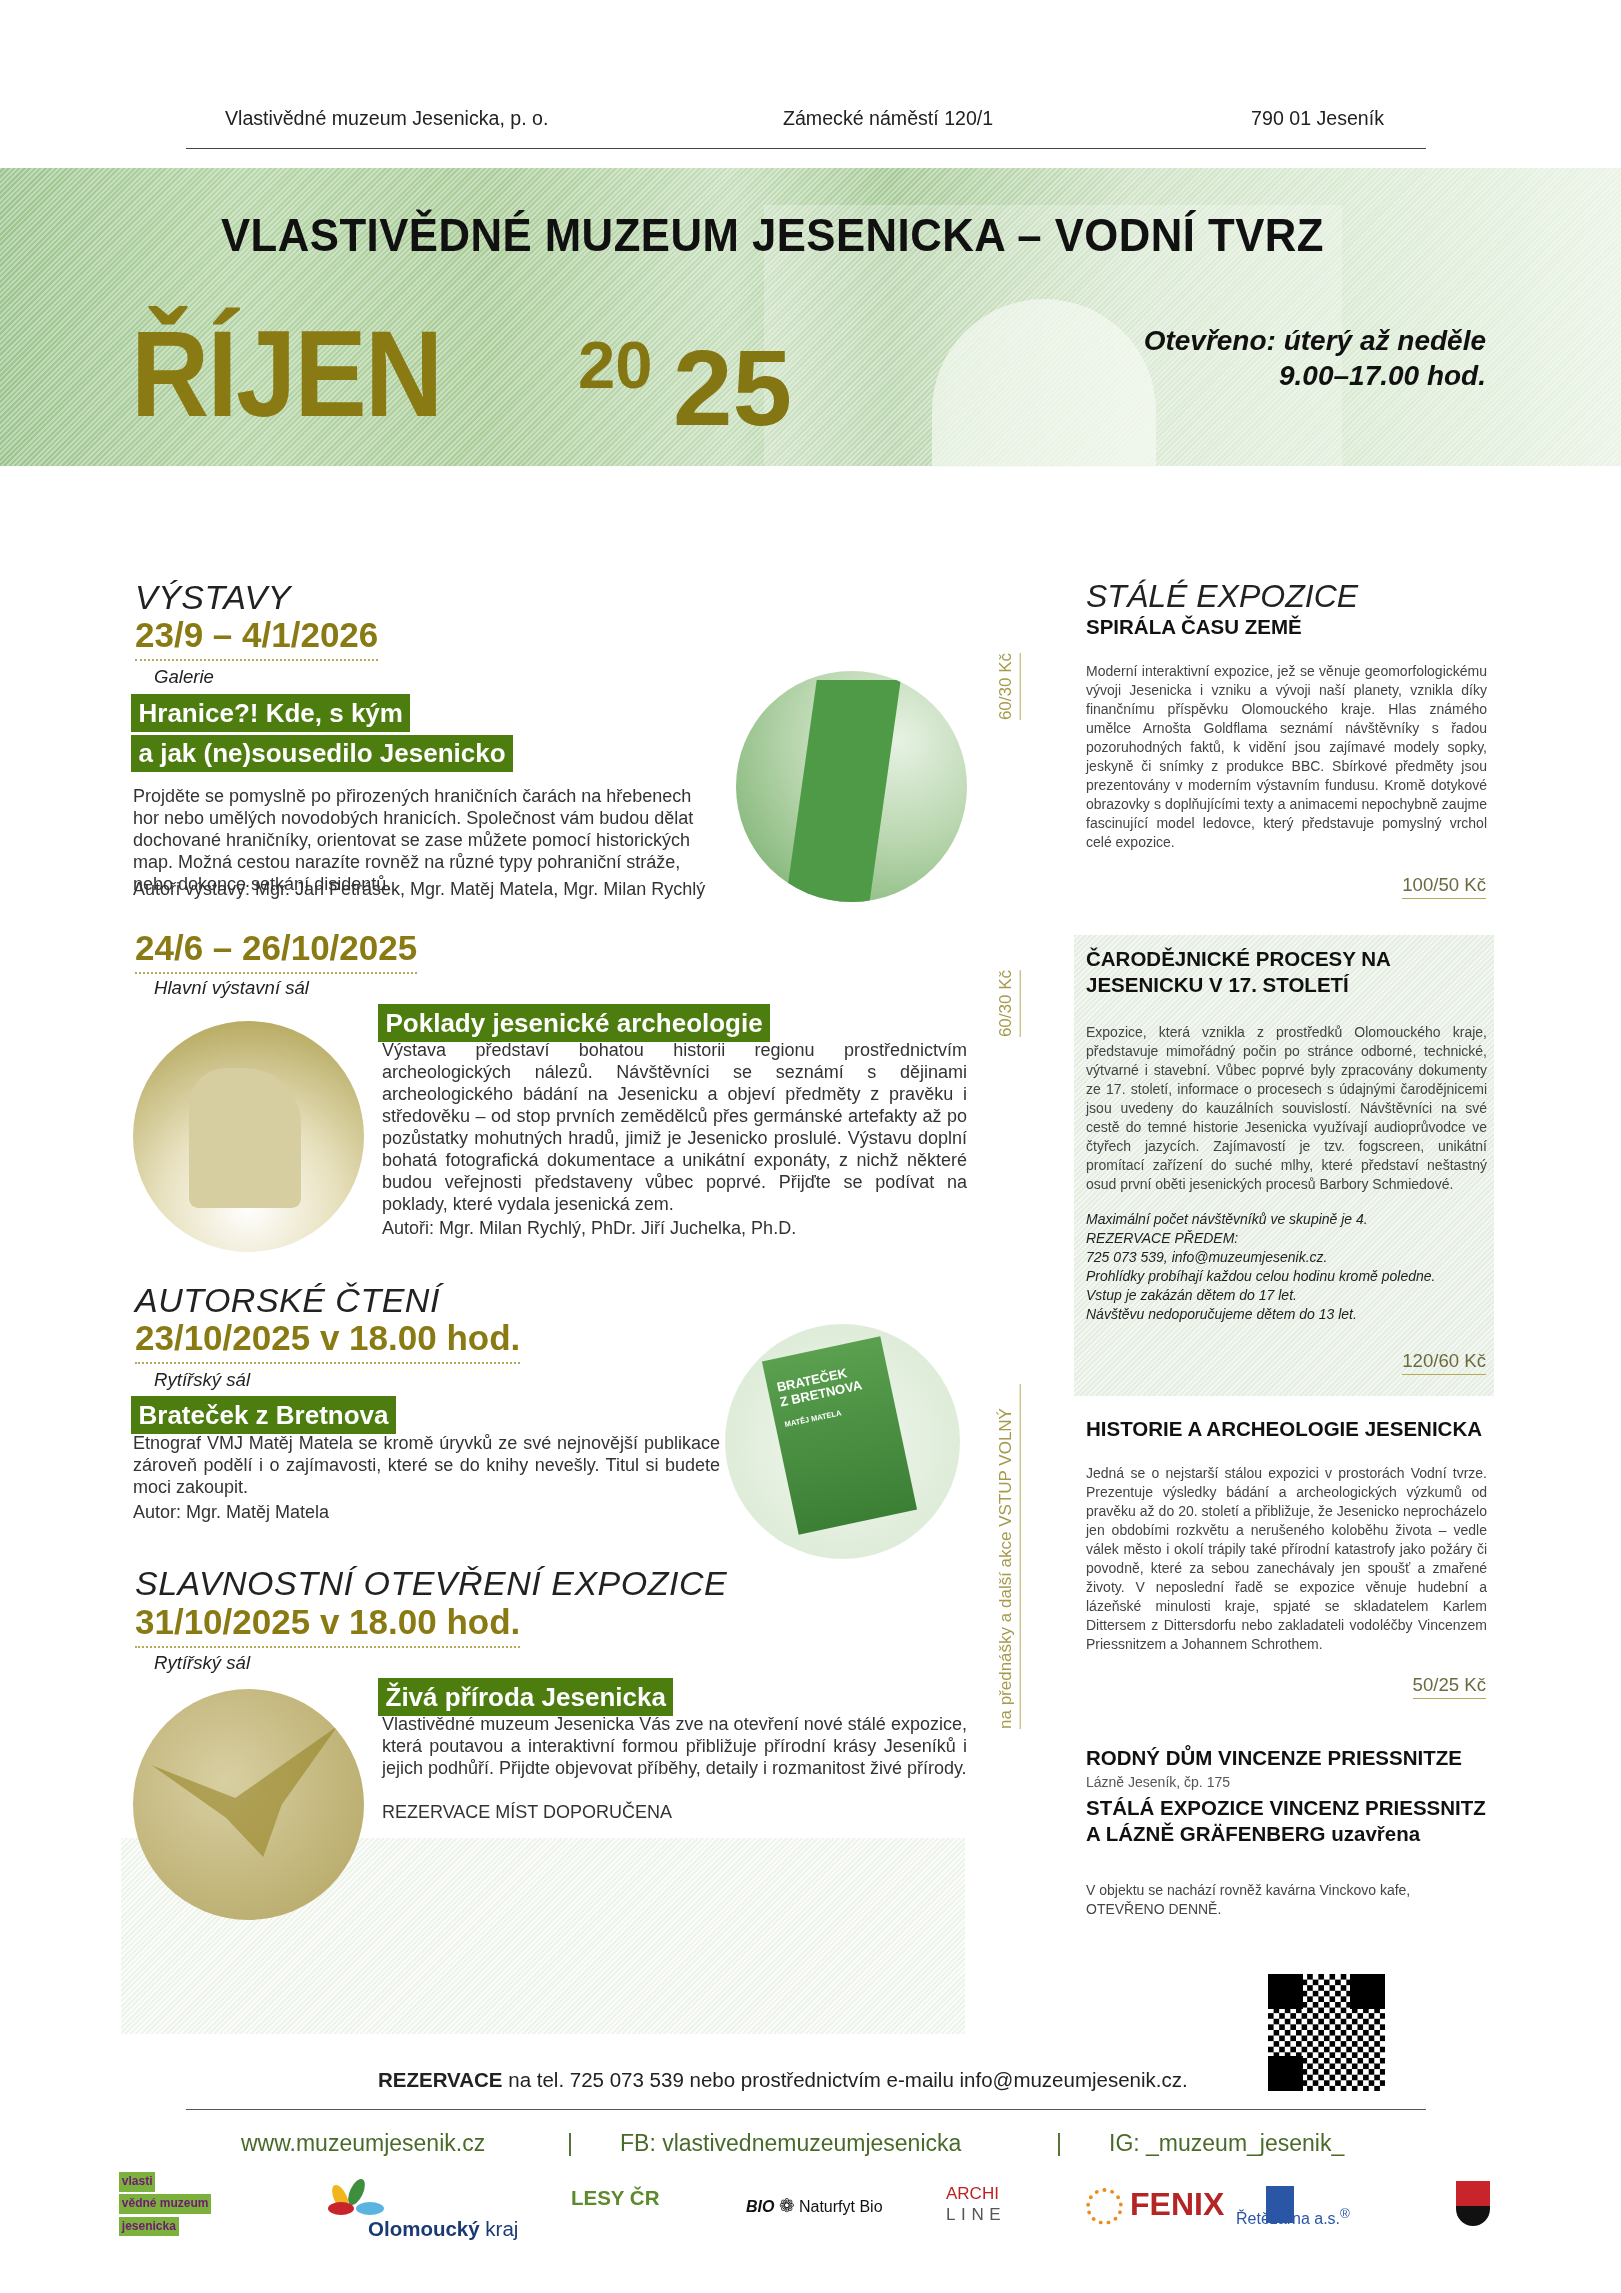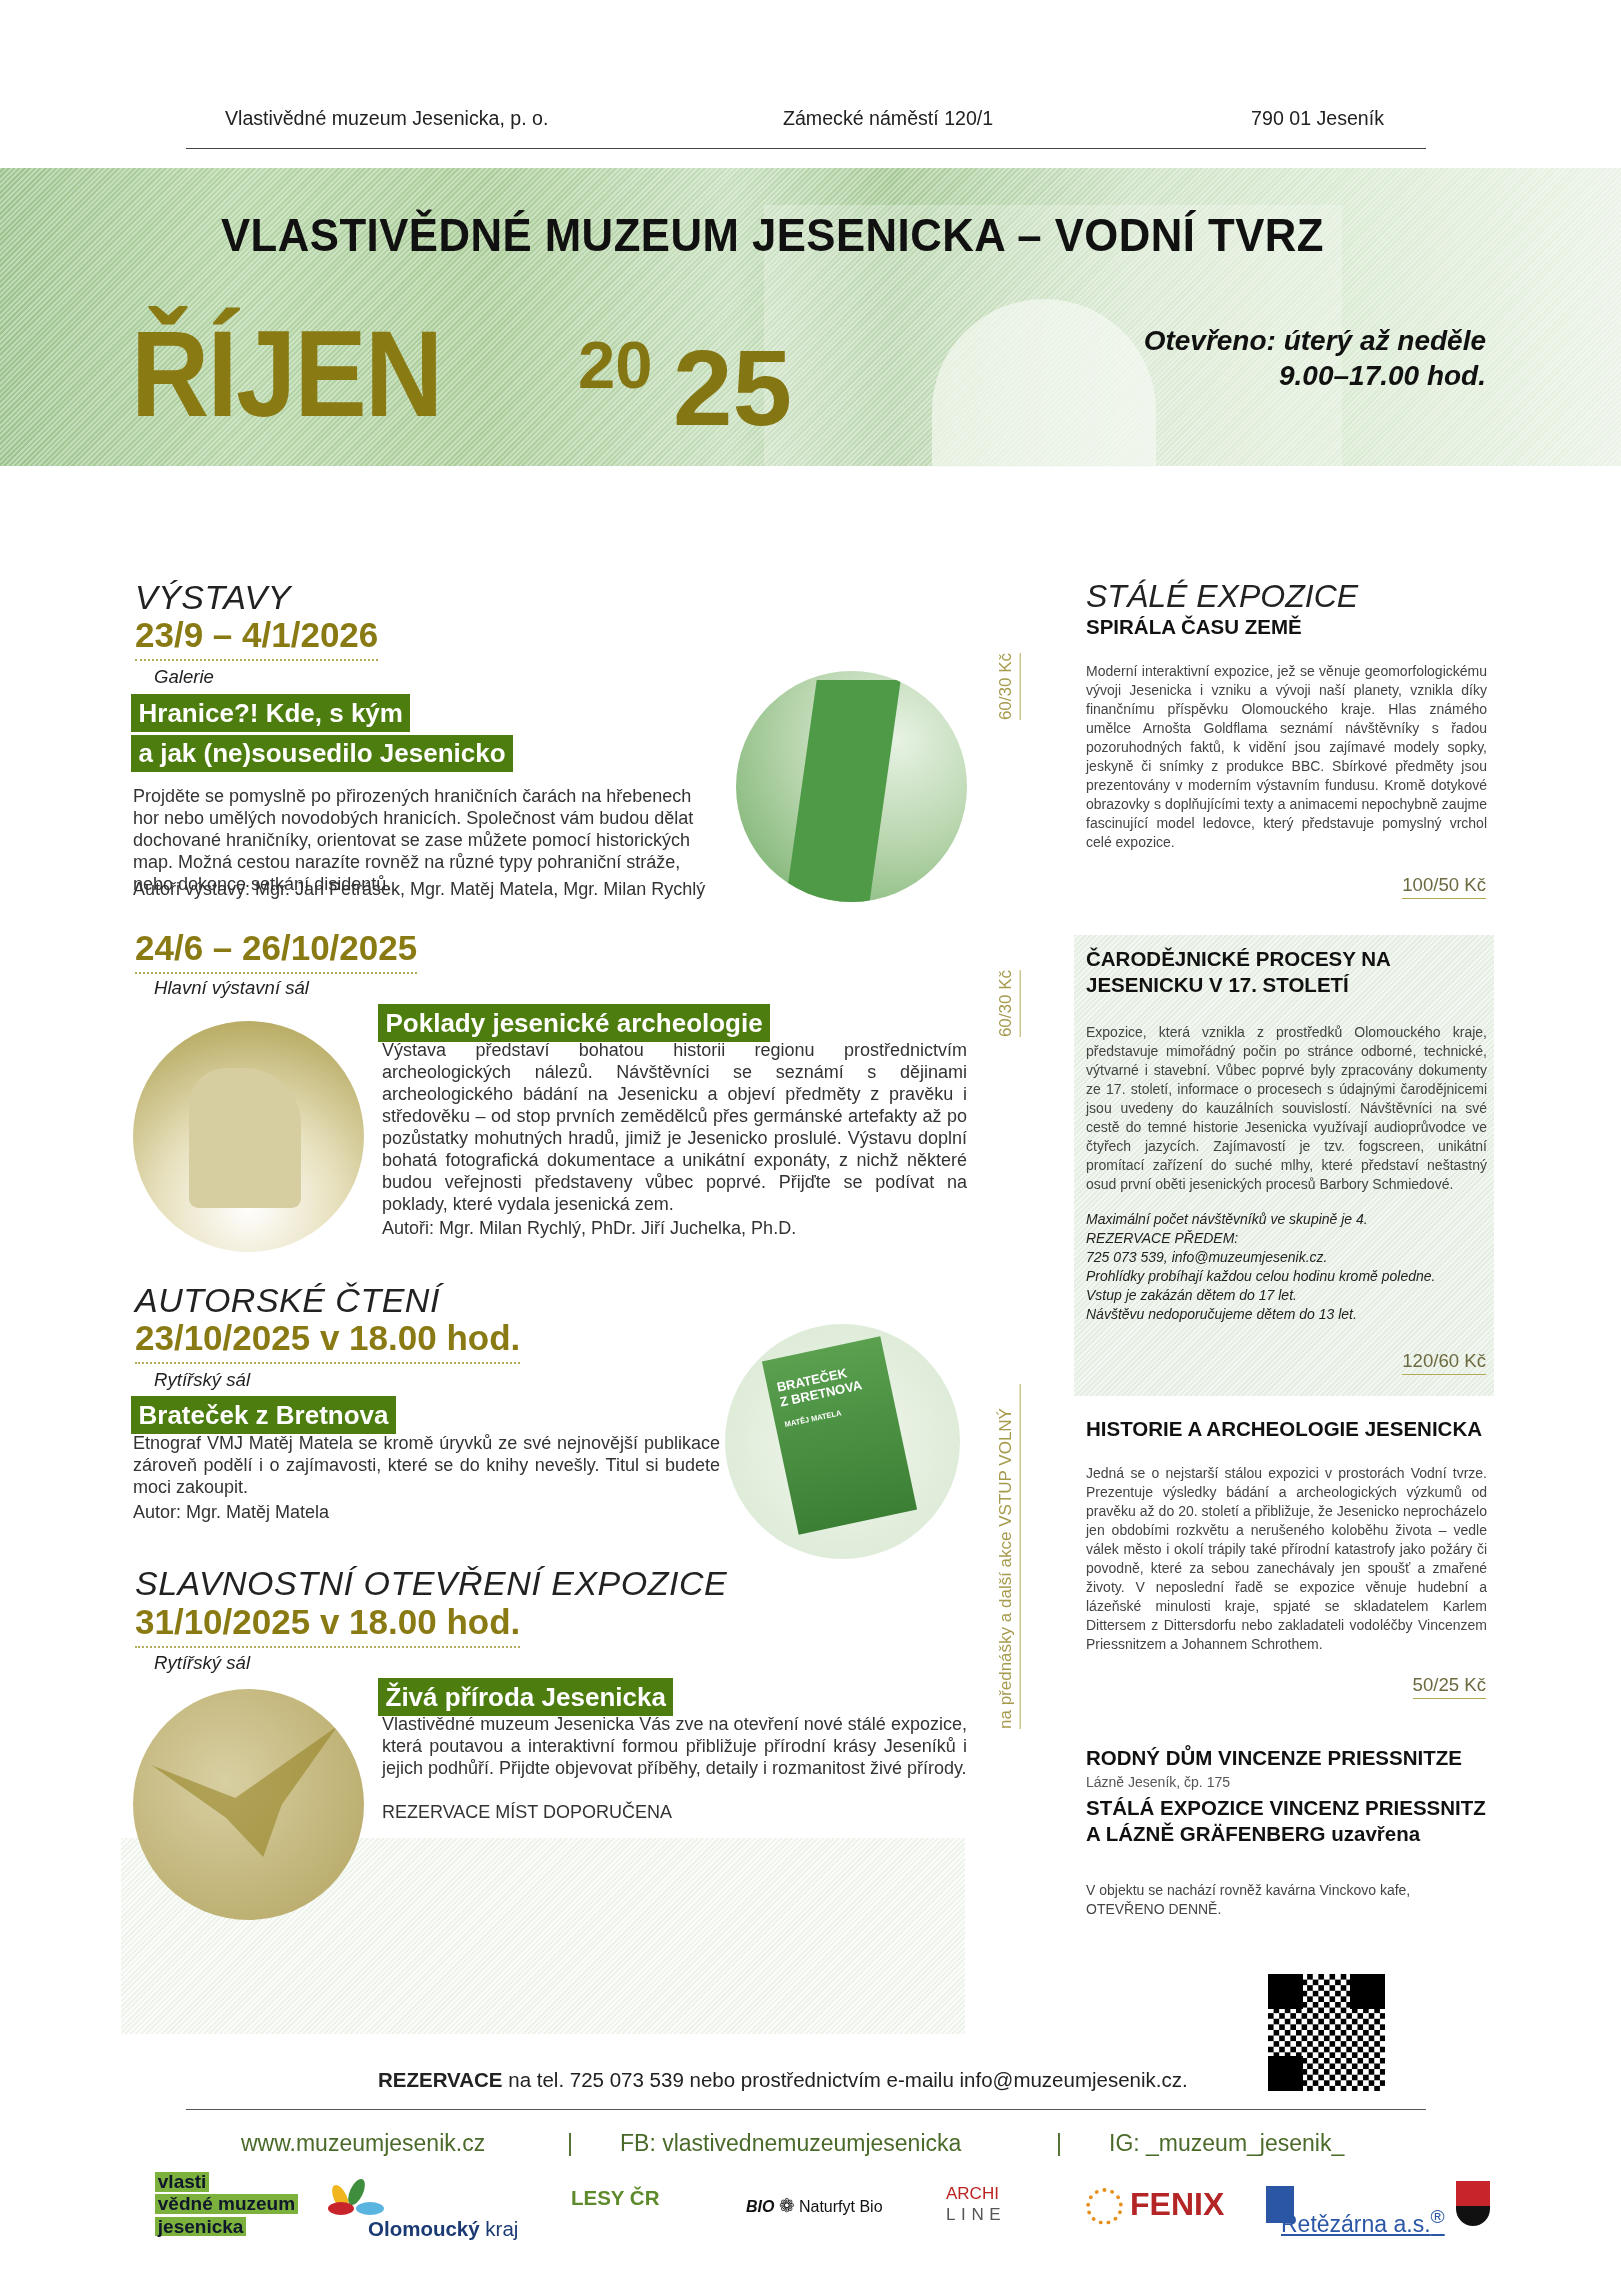--- a/index.html
+++ b/index.html
@@ -151,21 +151,21 @@
 <div class="abs" style="left:378px;top:2068px;font-size:20.5px;color:#222;">
   <b>REZERVACE</b><span> na tel. 725 073 539 nebo prostřednictvím e-mailu info@muzeumjesenik.cz.</span>
 </div>
 <div class="abs footerline"></div>
 <div class="abs social" style="left:241px;">www.muzeumjesenik.cz</div>
 <div class="abs social" style="left:567px;">|</div>
 <div class="abs social" style="left:620px;">FB: vlastivednemuzeumjesenicka</div>
 <div class="abs social" style="left:1056px;">|</div>
 <div class="abs social" style="left:1109px;">IG: _muzeum_jesenik_</div>
 
-<div class="abs" style="left:119px;top:2172px;font-size:19px;font-weight:bold;color:#0f172a;line-height:19.6px;margin-left:36px;">
+<div class="abs" style="left:119px;top:2172px;font-size:12px;font-weight:bold;color:#701a75;line-height:19.6px;">
   <div style="background:#7bb13c;display:inline-block;padding:0 2.8px;">vlasti</div><br>
   <div style="background:#7bb13c;display:inline-block;padding:0 2.8px;margin-top:2.8px;">vědné muzeum</div><br>
   <div style="background:#7bb13c;display:inline-block;padding:0 2.8px;margin-top:2.8px;">jesenicka</div>
 </div>
 <div class="abs" style="left:328px;top:2178px;width:56px;height:56px;">
   <div style="position:absolute;left:22.4px;top:0;width:13px;height:28px;background:#3e8e3e;border-radius:50%;transform:rotate(25deg);"></div>
   <div style="position:absolute;left:5.6px;top:5.6px;width:13px;height:28px;background:#f1b61d;border-radius:50%;transform:rotate(-25deg);"></div>
   <div style="position:absolute;left:0;top:24px;width:26px;height:13px;background:#c8242c;border-radius:50%;"></div>
   <div style="position:absolute;left:28px;top:24px;width:28px;height:13px;background:#5ab4e0;border-radius:50%;"></div>
 </div>
@@ -176,17 +176,17 @@
 <div class="abs" style="left:746px;top:2195px;font-size:16px;color:#111;">
   <b style="font-style:italic;">BIO</b> <span style="font-size:18.6px;">❁</span> <span>Naturfyt Bio</span>
 </div>
 <div class="abs" style="left:946px;top:2184px;font-size:17px;color:#b22;line-height:20.5px;">
   <div>ARCHI</div>
   <div style="color:#555;letter-spacing:5.6px;">LINE</div>
 </div>
 <div class="abs" style="left:1086px;top:2188px;width:37px;height:37px;border-radius:50%;border:4.7px dotted #e8901e;box-sizing:border-box;"></div>
 <div class="abs" style="left:1130px;top:2186px;font-size:32px;font-weight:bold;color:#b42625;">FENIX</div>
 <div class="abs" style="left:1266px;top:2186px;width:28px;height:37px;background:#2a56a5;"></div>
-<div class="abs" style="left:1281px;top:2206px;font-size:23px;color:#2a56a5;text-decoration:underline;">
+<div class="abs" style="left:1236px;top:2206px;font-size:16px;color:#2a56a5;">
   <span>Řetězárna a.s.</span><sup>®</sup>
 </div>
 <div class="abs" style="left:1456px;top:2181px;width:34px;height:45px;background:linear-gradient(#c8242c 55%,#111 55%);border-radius:0 0 17px 17px;"></div>
 
 
 </body></html>

